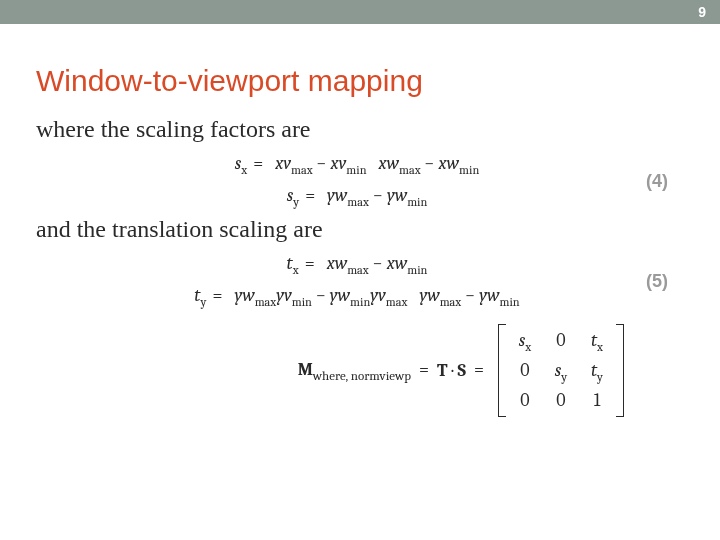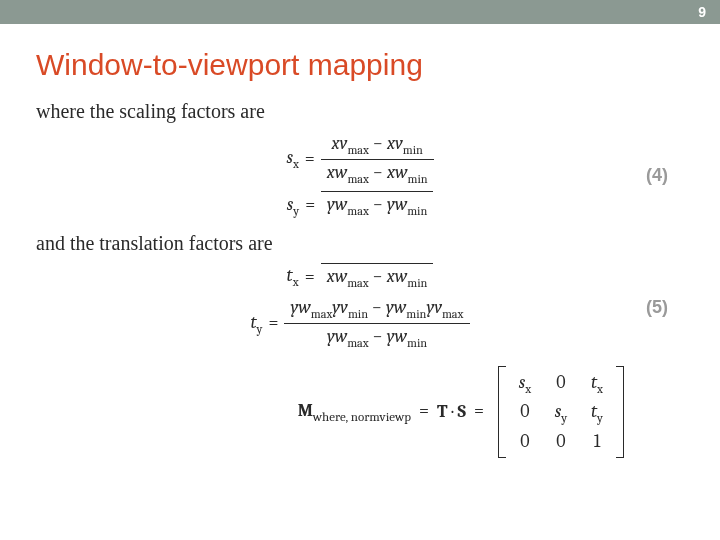--- a/index.html
+++ b/index.html
@@ -24,25 +24,25 @@
     padding: 0 14px;
   }
   .slide {
     padding: 10px 36px 0 36px;
   }
   .title {
     font-family: Arial, Helvetica, sans-serif;
     font-size: 30px;
     font-weight: 400;
     color: #d94a26;
-    margin: 14px 0 18px 0;
+    margin: 30px 0 18px 0;
   }
   .bodytext {
-    font-size: 20px;
-    margin: 12px 0 8px 0;
+    font-size: 24px;
+    margin: 6px 0 8px 0;
   }
   .eqblock {
     position: relative;
     margin: 2px 0 6px 0;
   }
   .eqnum {
     position: absolute;
     right: 16px;
     top: 50%;
     transform: translateY(-50%);
@@ -61,21 +61,21 @@
     display: flex;
     align-items: center;
     font-family: Cambria, Georgia, serif;
     font-size: 18px;
     font-style: italic;
   }
   .lhs { white-space: nowrap; }
   .eq { margin: 0 6px; font-style: normal; }
   .frac {
     display: inline-flex;
-    flex-direction: column;
+    flex-direction: row;
     align-items: center;
     vertical-align: middle;
     font-style: italic;
   }
   .frac .num, .frac .den {
     padding: 2px 6px;
     white-space: nowrap;
   }
   .frac .bar {
     width: 100%;
@@ -154,21 +154,21 @@
         <span class="lhs"><span>s</span><span class="sub">y</span></span>
         <span class="eq">=</span>
         <span class="frac">
           <span class="bar"></span>
           <span class="den"><span>yw</span><span class="sub rm">max</span> <span class="rm">−</span> <span>yw</span><span class="sub rm">min</span></span>
         </span>
       </div>
     </div>
   </div>
 
-  <p class="bodytext">and the translation factors are</p>
+  <p class="bodytext">and the translation scaling are</p>
 
   <div class="eqblock">
     <div class="eqnum">(5)</div>
     <div class="eqrows">
 
       <div class="eqrow">
         <span class="lhs"><span>t</span><span class="sub">x</span></span>
         <span class="eq">=</span>
         <span class="frac">
           <span class="bar"></span>

